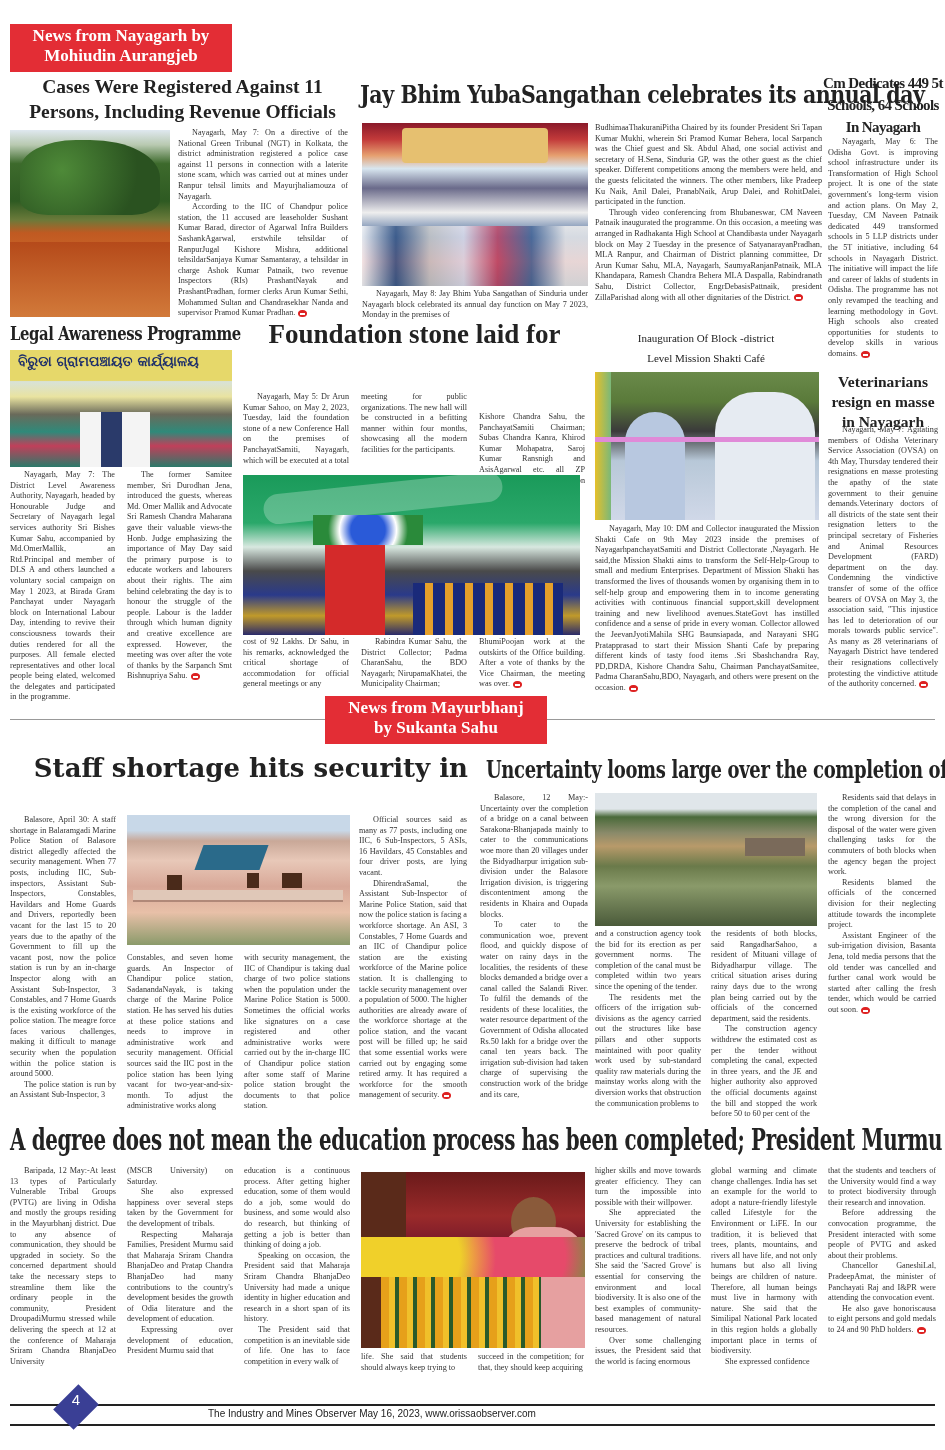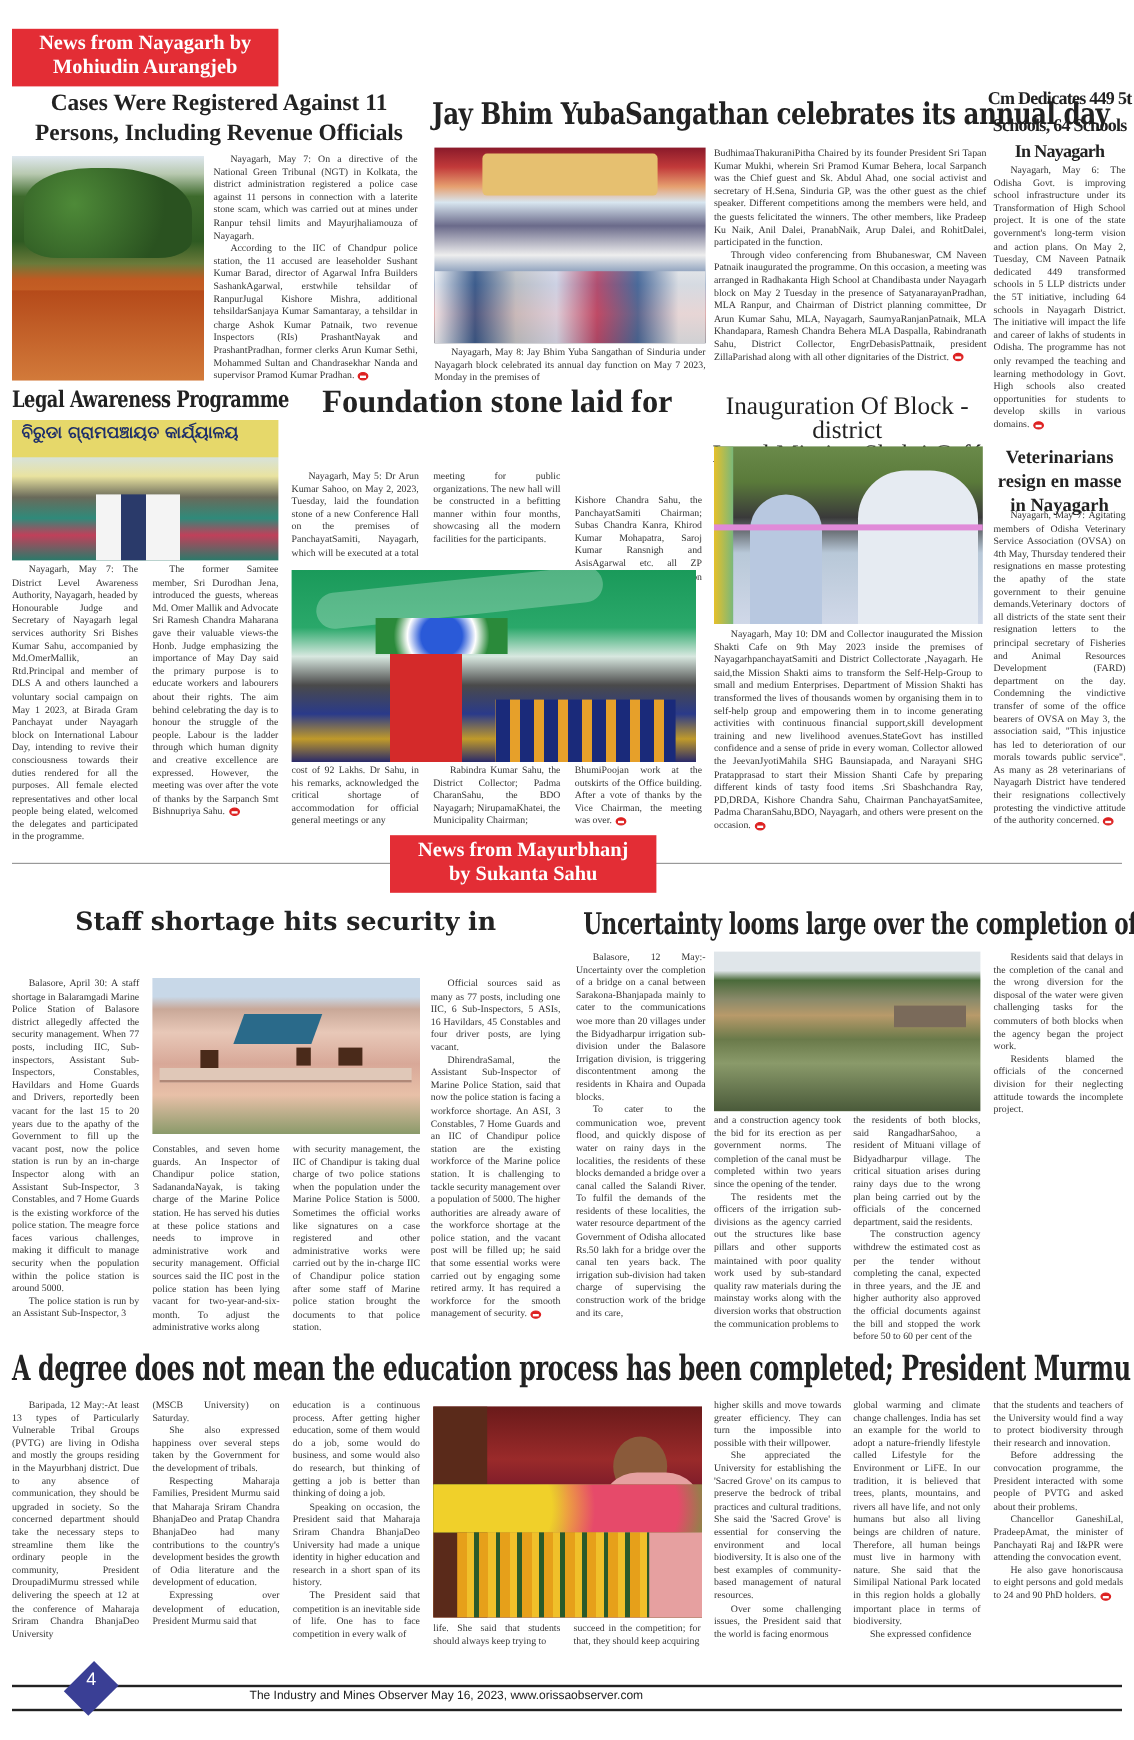--- a/index.html
+++ b/index.html
@@ -105,41 +105,41 @@
 <div class="abs txt" style="left:243px;top:637px;width:106px;">
   <p class="noind">cost of 92 Lakhs. Dr Sahu, in his remarks, acknowledged the critical shortage of accommodation for official general meetings or any</p>
 </div>
 <div class="abs txt" style="left:361px;top:637px;width:106px;">
   <p>Rabindra Kumar Sahu, the District Collector; Padma CharanSahu, the BDO Nayagarh; NirupamaKhatei, the Municipality Chairman;</p>
 </div>
 <div class="abs txt" style="left:479px;top:637px;width:106px;">
   <p class="noind"><span>BhumiPoojan work at the outskirts of the Office building. After a vote of thanks by the Vice Chairman, the meeting was over.</span><span class="end"></span></p>
 </div>
 
-<div class="abs" style="left:592px;top:328px;width:228px;text-align:center;font-family:'Liberation Serif',serif;font-size:21px;line-height:20px;color:#222;">
+<div class="abs" style="left:592px;top:328px;width:228px;text-align:center;font-family:'Liberation Serif',serif;font-size:11px;line-height:20px;color:#222;">
   <div>Inauguration Of Block -district</div>
   <div>Level Mission Shakti Café</div>
 </div>
 <div class="abs photo" style="left:595px;top:372px;width:224px;height:148px;background:linear-gradient(180deg,#6a8a4a 0%,#5a7a3a 20%,#3a3a3a 40%,#b8c8d8 60%,#d0d8e8 100%);">
   <div style="position:absolute;left:0;top:0;width:16px;height:148px;background:linear-gradient(90deg,#e6c02a,#7ab87a);"></div>
   <div style="position:absolute;left:30px;top:40px;width:60px;height:108px;background:#b8c8e0;border-radius:30px 30px 0 0;"></div>
   <div style="position:absolute;left:120px;top:20px;width:100px;height:128px;background:#e6ebf2;border-radius:40px 40px 0 0;"></div>
   <div style="position:absolute;left:0;right:0;top:65px;height:5px;background:#e08ad8;"></div>
 </div>
 <div class="abs txt" style="left:595px;top:524px;width:224px;">
   <p><span>Nayagarh, May 10:  DM and Collector inaugurated the Mission Shakti Cafe on 9th May 2023 inside the premises of NayagarhpanchayatSamiti and District Collectorate ,Nayagarh. He said,the Mission Shakti aims to transform the Self-Help-Group to small and medium Enterprises. Department of Mission Shakti has transformed the lives of thousands women by organising them in to self-help group and empowering them in to income generating activities with continuous financial support,skill development training and new livelihood avenues.StateGovt has instilled confidence and a sense of pride in every woman. Collector allowed the JeevanJyotiMahila SHG Baunsiapada, and  Narayani SHG Pratapprasad to start their Mission Shanti Cafe by preparing different kinds of tasty food items .Sri Sbashchandra Ray, PD,DRDA, Kishore Chandra Sahu, Chairman PanchayatSamitee, Padma CharanSahu,BDO, Nayagarh, and others were present on the  occasion.</span><span class="end"></span></p>
 </div>
 
 <div class="grey-rule" style="left:10px;top:719px;width:925px;"></div>
 <div class="abs banner" style="left:325px;top:696px;width:222px;height:48px;">
   <div>News from Mayurbhanj</div>
   <div>by Sukanta Sahu</div>
 </div>
 
-<div class="abs hl-slab" style="left:8px;top:752px;width:460px;font-size:21px;line-height:32px;">
+<div class="abs hl-slab" style="left:8px;top:752px;width:460px;font-size:26px;line-height:32px;text-align:right;">
   <div>Staff shortage hits security in</div>
 </div>
 <div class="abs txt" style="left:10px;top:815px;width:106px;">
   <p>Balasore, April 30: A staff shortage in Balaramgadi Marine Police Station of Balasore district allegedly affected the security management. When 77 posts, including IIC, Sub-inspectors, Assistant Sub-Inspectors, Constables, Havildars and Home Guards and Drivers, reportedly been vacant for the last 15 to 20 years due to the apathy of the Government to fill up the vacant post, now the police station is run by an in-charge Inspector along with an Assistant Sub-Inspector, 3 Constables, and 7 Home Guards is the existing workforce of the police station. The meagre force faces various challenges, making it difficult to manage security when the population within the police station is around 5000.</p>
   <p>The police station is run by an Assistant Sub-Inspector, 3</p>
 </div>
 <div class="abs photo" style="left:127px;top:815px;width:223px;height:130px;background:linear-gradient(180deg,#c8d8e8 0%,#c8d8e8 12%,#c9a898 20%,#e8c8b8 35%,#d8a898 55%,#e8c0a8 75%,#8a9a6a 100%);">
   <div style="position:absolute;left:72px;top:30px;width:65px;height:25px;background:#2a6a8a;transform:skewX(-20deg);"></div>
   <div style="position:absolute;left:6px;top:75px;width:210px;height:12px;background:#e0c8b8;border-bottom:2px solid #b08878;"></div>
   <div style="position:absolute;left:40px;top:60px;width:15px;height:15px;background:#4a2a1a;"></div>
@@ -169,20 +169,21 @@
   <p class="noind">and a construction agency took the bid for its erection as per government norms. The completion of the canal must be completed within two years since the opening of the tender.</p>
   <p>The residents met the officers of the irrigation sub-divisions as the agency carried out the structures like base pillars and other supports maintained with poor quality work used by sub-standard quality raw materials during the mainstay works along with the diversion works that obstruction the communication problems to</p>
 </div>
 <div class="abs txt" style="left:711px;top:929px;width:106px;">
   <p class="noind">the residents of both blocks, said RangadharSahoo, a resident of Mituani village of Bidyadharpur village. The critical situation arises during rainy days due to the wrong plan being carried out by the officials of the concerned department, said the residents.</p>
   <p>The construction agency withdrew the estimated cost as per the tender without completing the canal, expected in three years, and the JE and higher authority also approved the official documents against the bill and stopped the work before 50 to 60 per cent of the</p>
 </div>
 <div class="abs txt" style="left:828px;top:793px;width:108px;">
   <p>Residents said that delays in the completion of the canal and the wrong diversion for the disposal of the water were given challenging tasks for the commuters of both blocks when the agency began the project work.</p>
   <p>Residents blamed the officials of the concerned division for their neglecting attitude towards the incomplete project.</p>
+  <p><span>Assistant Engineer of the sub-irrigation division, Basanta Jena, told media persons that the old tender was cancelled and further canal work would be started after calling the fresh tender, which would be carried out soon.</span><span class="end"></span></p>
 </div>
 
 <div class="abs hl-cond" style="left:10px;top:1122px;font-size:29px;line-height:36px;transform:scaleX(0.685);">A degree does not mean the education process has been completed; President Murmu</div>
 <div class="abs txt" style="left:10px;top:1166px;width:106px;">
   <p>Baripada, 12 May:-At least 13 types of Particularly Vulnerable Tribal Groups (PVTG) are living in Odisha and mostly the groups residing in the Mayurbhanj district. Due to any absence of communication, they should be upgraded in society. So the concerned department should take the necessary steps to streamline them like the ordinary people in the community, President DroupadiMurmu stressed while delivering the speech at 12 at the conference of Maharaja Sriram Chandra BhanjaDeo University</p>
 </div>
 <div class="abs txt" style="left:127px;top:1166px;width:106px;">
   <p class="noind">(MSCB University) on Saturday.</p>
   <p>She also expressed happiness over several steps taken by the Government for the development of tribals.</p>
   <p>Respecting Maharaja Families, President Murmu said that Maharaja Sriram Chandra BhanjaDeo and Pratap Chandra BhanjaDeo had many contributions to the country's development besides the growth of Odia literature and the development of education.</p>

